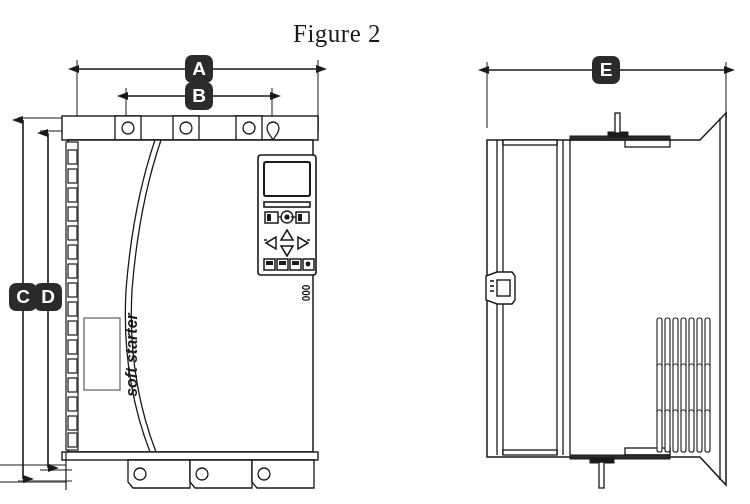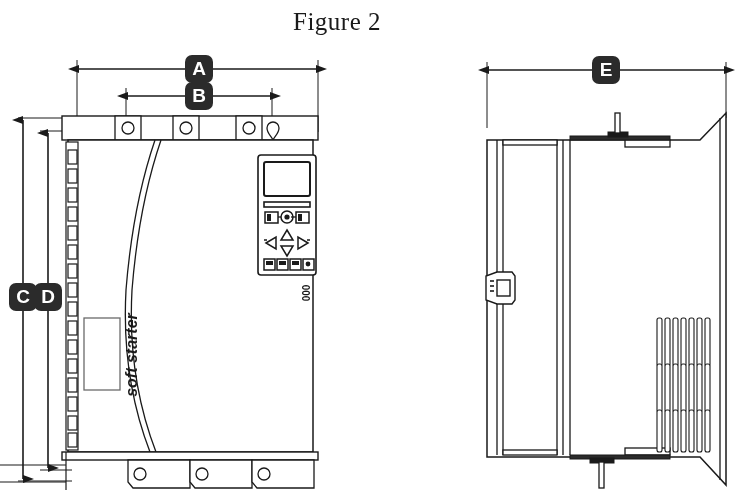--- a/index.html
+++ b/index.html
@@ -16,21 +16,21 @@
   }
   #figure-root {
     position: relative;
     width: 750px;
     height: 504px;
     background: #ffffff;
   }
   #figure-title {
     position: absolute;
     left: 0;
-    top: 8px;
+    top: 20px;
     width: 674px;
     text-align: center;
     font-family: "Liberation Serif", "DejaVu Serif", serif;
     font-size: 25px;
     color: #1a1a1a;
     letter-spacing: 0.5px;
   }
   #drawing-canvas {
     position: absolute;
     left: 0;

